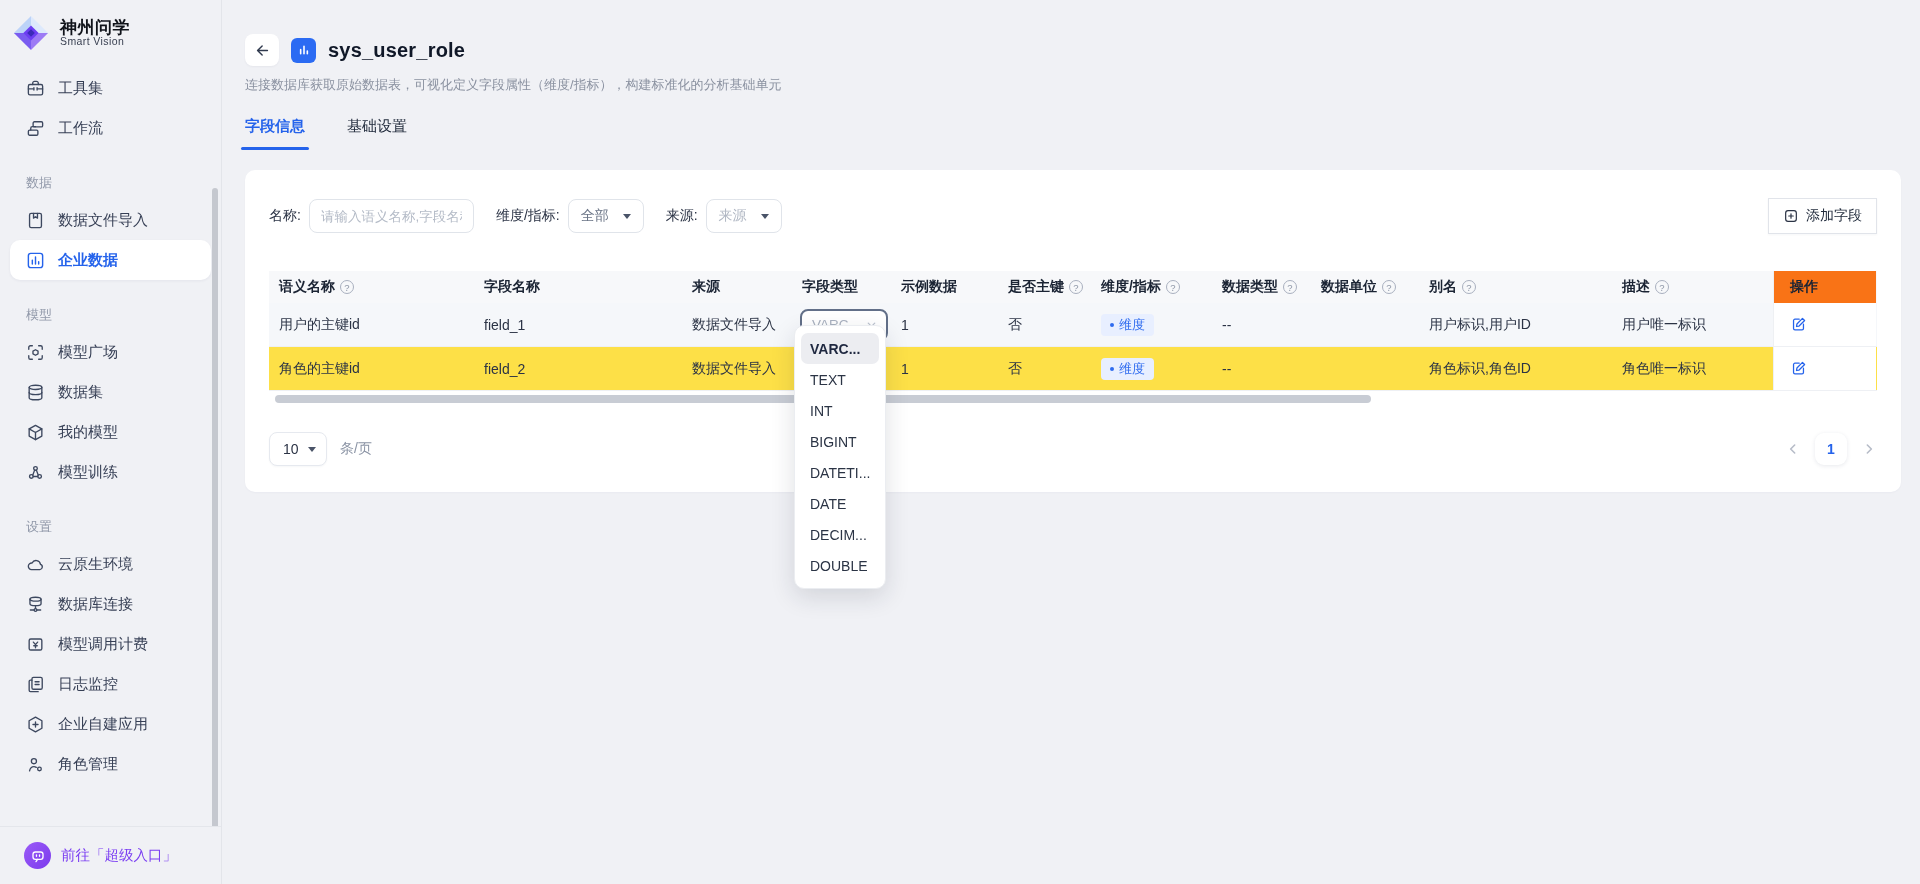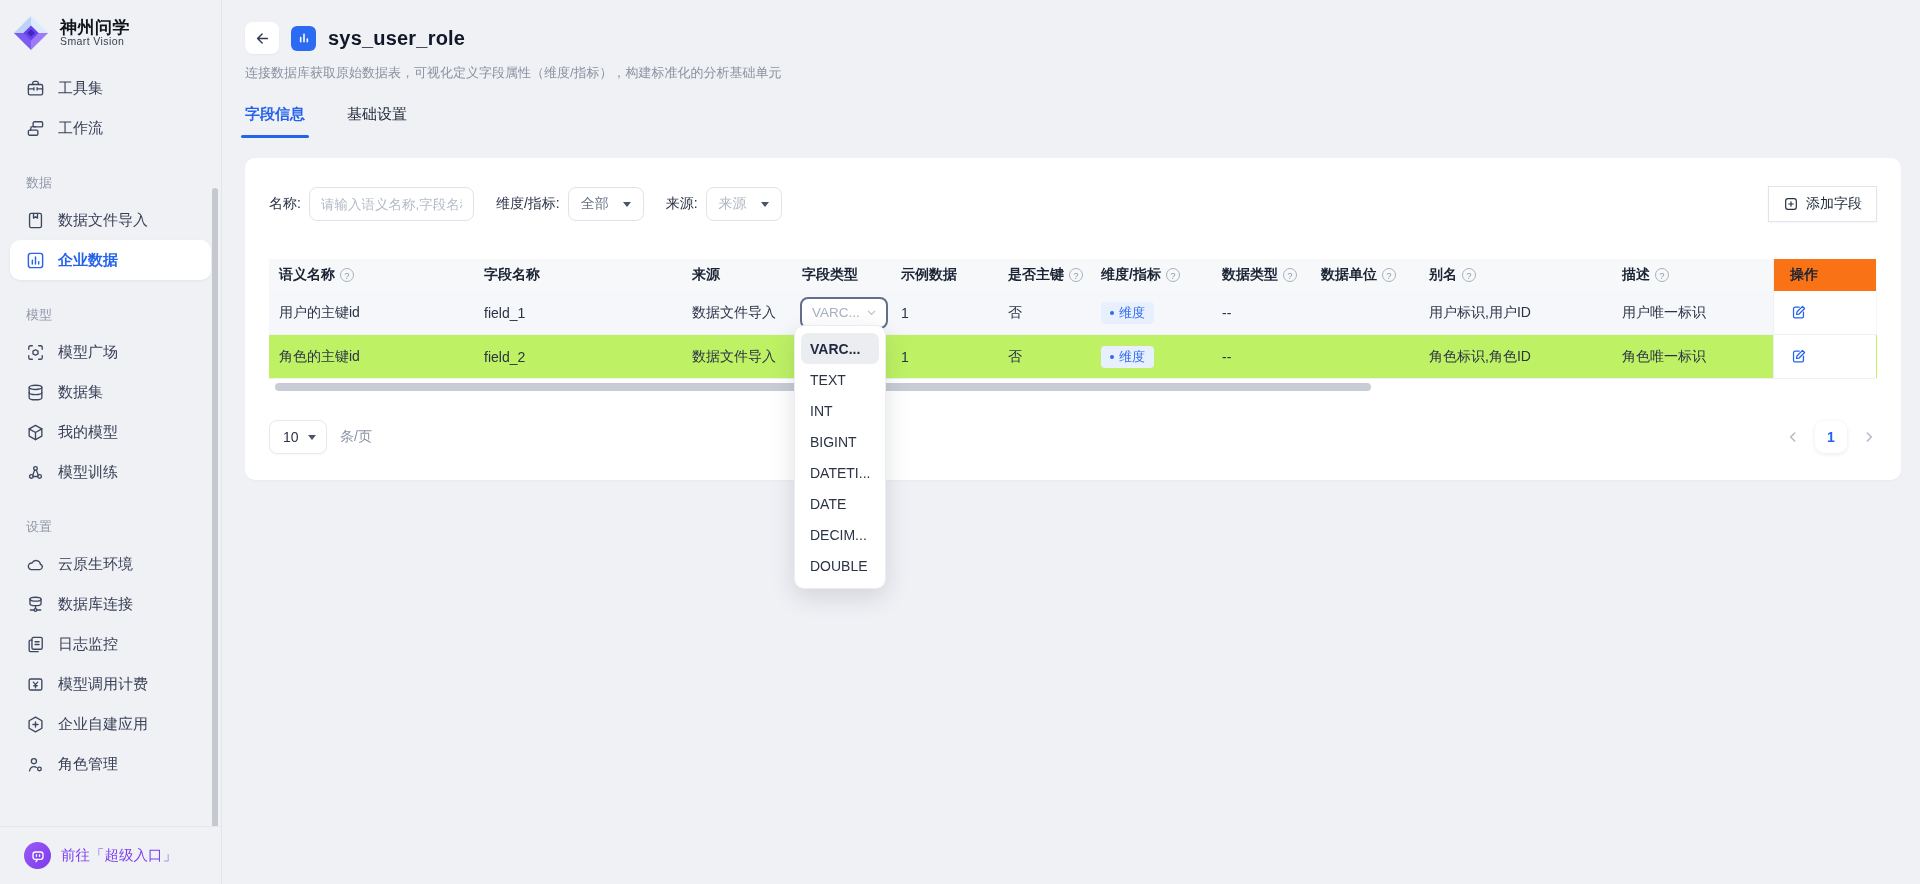--- a/index.html
+++ b/index.html
@@ -31,21 +31,21 @@
   .side-scrollbar { position:absolute; right:3px; top:188px; width:6px; height:660px;
     background:#c5c8cf; border-radius:3px; z-index:2; }
   .side-footer { position:absolute; left:0; right:0; bottom:0; height:58px;
     border-top:1px solid #e4e6eb; background:#f0f1f5; z-index:4;
     display:flex; align-items:center; gap:10px; padding-left:24px; cursor:pointer; }
   .sf-icon { width:27px; height:27px; border-radius:50%;
     background:linear-gradient(135deg,#9a5bf7,#7c3aed); display:flex; align-items:center; justify-content:center; }
   .sf-label { font-size:14.5px; color:#7b3ff2; }
 
   
-  .main { position:absolute; left:222px; top:0; right:0; bottom:0; padding:0 19px 0 23px; }
+  .main { position:absolute; left:222px; top:0; right:0; bottom:0; padding:12px 19px 0 23px; }
   .topbar { margin-top:21px; display:flex; align-items:center; gap:12px; height:34px; }
   .back-btn { width:34px; height:32px; background:#fff; border-radius:8px;
     display:flex; align-items:center; justify-content:center; color:#303a4e; cursor:pointer;
     box-shadow:0 1px 2px rgba(30,41,80,.05); }
   .title-icon { width:25px; height:25px; border-radius:6px; background:#2b6bf3;
     display:flex; align-items:center; justify-content:center; }
   .page-title { font-size:20px; font-weight:700; color:#101828; letter-spacing:.2px; }
   .subtitle { margin-top:9px; font-size:13px; color:#8a91a0; }
   .tabs { margin-top:23px; display:flex; gap:42px; height:31px; }
   .tab { font-size:15px; color:#222c3d; font-weight:500; cursor:pointer; position:relative; }
@@ -81,21 +81,21 @@
   .tbl { margin-top:37px; position:relative; }
   .trow { display:grid;
     grid-template-columns:205px 208px 110px 99px 107px 93px 121px 99px 108px 193px 161px 103px; }
   .cell { display:flex; align-items:center; padding-left:10px; font-size:14px; color:#2b3345; gap:5px; }
   .thead { height:32px; background:#f7f8fa; }
   .thead .cell { font-weight:700; color:#1b2434; font-size:14px; }
   .qmark { width:14px; height:14px; border:1px solid #a9b0bf; border-radius:50%;
     color:#8d96a6; font-size:9.5px; display:flex; align-items:center; justify-content:center;
     font-weight:400; flex:0 0 auto; }
   .r1 { height:44px; background:#f5f7fa; border-bottom:1px solid #eef0f4; }
-  .r2 { height:44px; background:#bef264; border-bottom:1px solid #eef0f4; }
+  .r2 { height:44px; background:#fde047; border-bottom:1px solid #eef0f4; }
   .cell.action-col { border-left:1px solid #eef0f3; background:#fff; padding-left:16px; }
   .thead .cell.action-col { background:#f97316; }
   .type-select { margin-left:-2px; width:88px; height:32px; border:2px solid #626f88; border-radius:8px;
     background:#fff; display:flex; align-items:center; justify-content:space-between;
     padding:0 8px 0 10px; cursor:pointer; }
   .type-select .ts-val { font-size:13.5px; color:#a9b1bf; }
   .badge-dim { height:22px; background:#e8efff; border-radius:4px; display:inline-flex;
     align-items:center; gap:5px; padding:0 9px; font-size:13px; color:#2e6bef; }
   .badge-dim .dot { width:4px; height:4px; border-radius:50%; background:#2e6bef; }
   .edit-icon { color:#2563eb; cursor:pointer; }
@@ -239,36 +239,36 @@
             <circle cx="12" cy="19" r="1.7"></circle>
             <path d="M5.5 19h4.8m3.4 0h4.8"></path>
           </svg>
       </span>
       <span>数据库连接</span>
     </div>
 
     <div class="nav-item">
       <span class="nicon">
         <svg viewBox="0 0 24 24" width="19" height="19" fill="none" stroke="currentColor" stroke-width="1.7" stroke-linecap="round" stroke-linejoin="round">
+            <rect x="4" y="5" width="16" height="14" rx="2"></rect>
+            <path d="M9.3 9l2.7 3.1L14.7 9M12 12.1v4M9.8 13.6h4.4"></path>
+          </svg>
+      </span>
+      <span>模型调用计费</span>
+    </div>
+
+    <div class="nav-item">
+      <span class="nicon">
+        <svg viewBox="0 0 24 24" width="19" height="19" fill="none" stroke="currentColor" stroke-width="1.7" stroke-linecap="round" stroke-linejoin="round">
             <rect x="7.5" y="3" width="13" height="15" rx="2"></rect>
             <path d="M7.5 6.5H5.6A1.6 1.6 0 0 0 4 8.1v11.3A1.6 1.6 0 0 0 5.6 21h9.8"></path>
             <path d="M11.5 8.5h5M11.5 12h5"></path>
           </svg>
       </span>
       <span>日志监控</span>
-    </div>
-
-    <div class="nav-item">
-      <span class="nicon">
-        <svg viewBox="0 0 24 24" width="19" height="19" fill="none" stroke="currentColor" stroke-width="1.7" stroke-linecap="round" stroke-linejoin="round">
-            <rect x="4" y="5" width="16" height="14" rx="2"></rect>
-            <path d="M9.3 9l2.7 3.1L14.7 9M12 12.1v4M9.8 13.6h4.4"></path>
-          </svg>
-      </span>
-      <span>模型调用计费</span>
     </div>
 
     <div class="nav-item">
       <span class="nicon">
         <svg viewBox="0 0 24 24" width="19" height="19" fill="none" stroke="currentColor" stroke-width="1.7" stroke-linecap="round" stroke-linejoin="round">
             <path d="M12 2.6l8.1 4.7v9.4L12 21.4l-8.1-4.7V7.3L12 2.6z"></path>
             <path d="M12 8.8v6.4M8.8 12h6.4"></path>
           </svg>
       </span>
       <span>企业自建应用</span>

